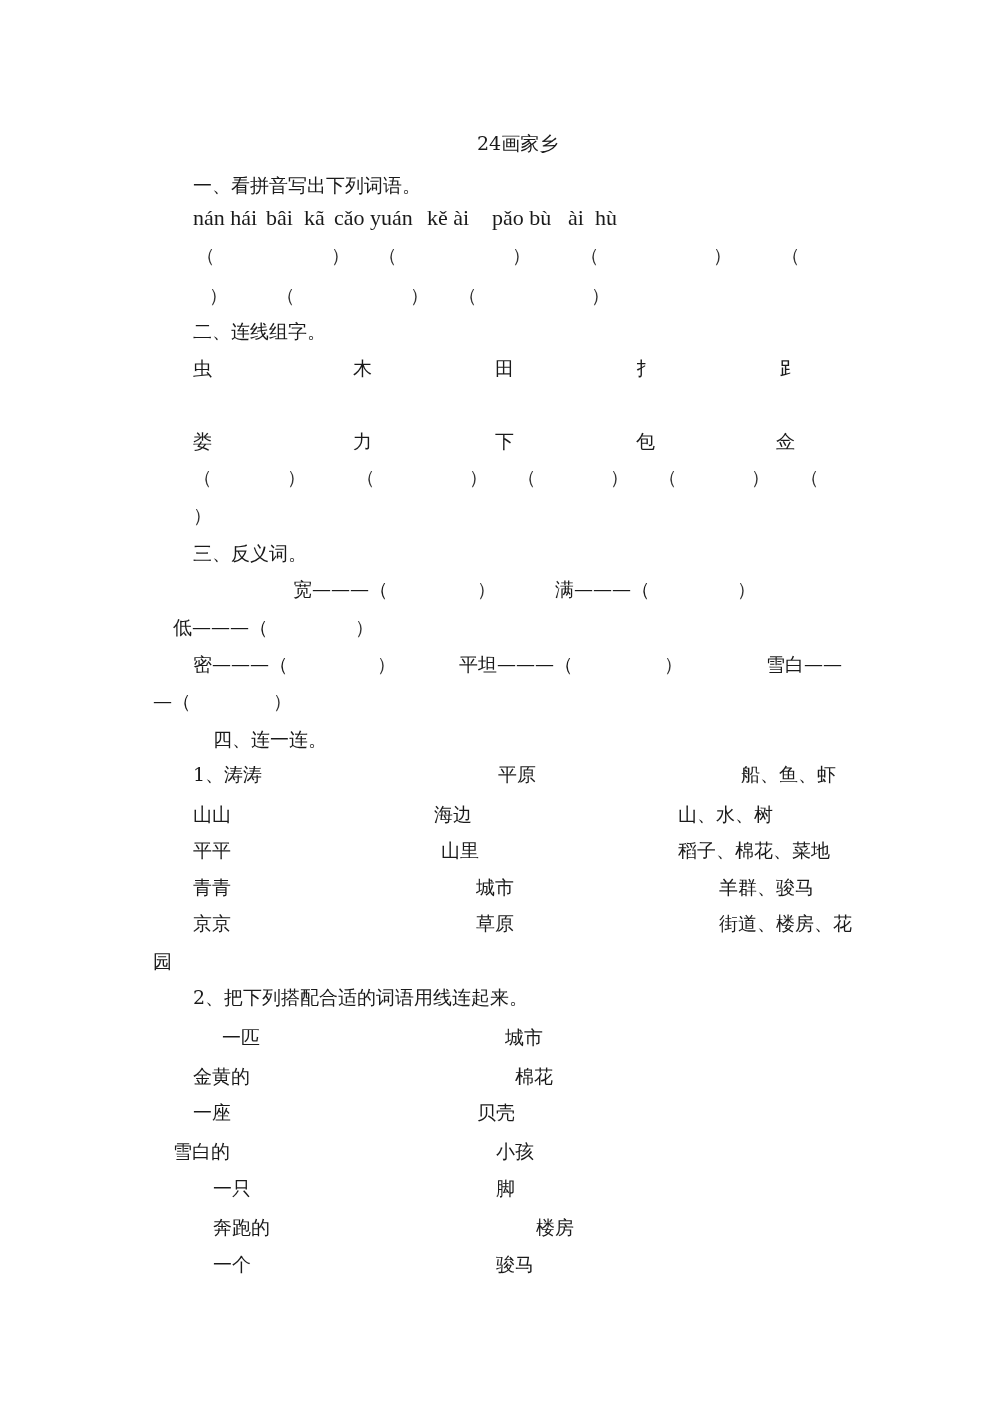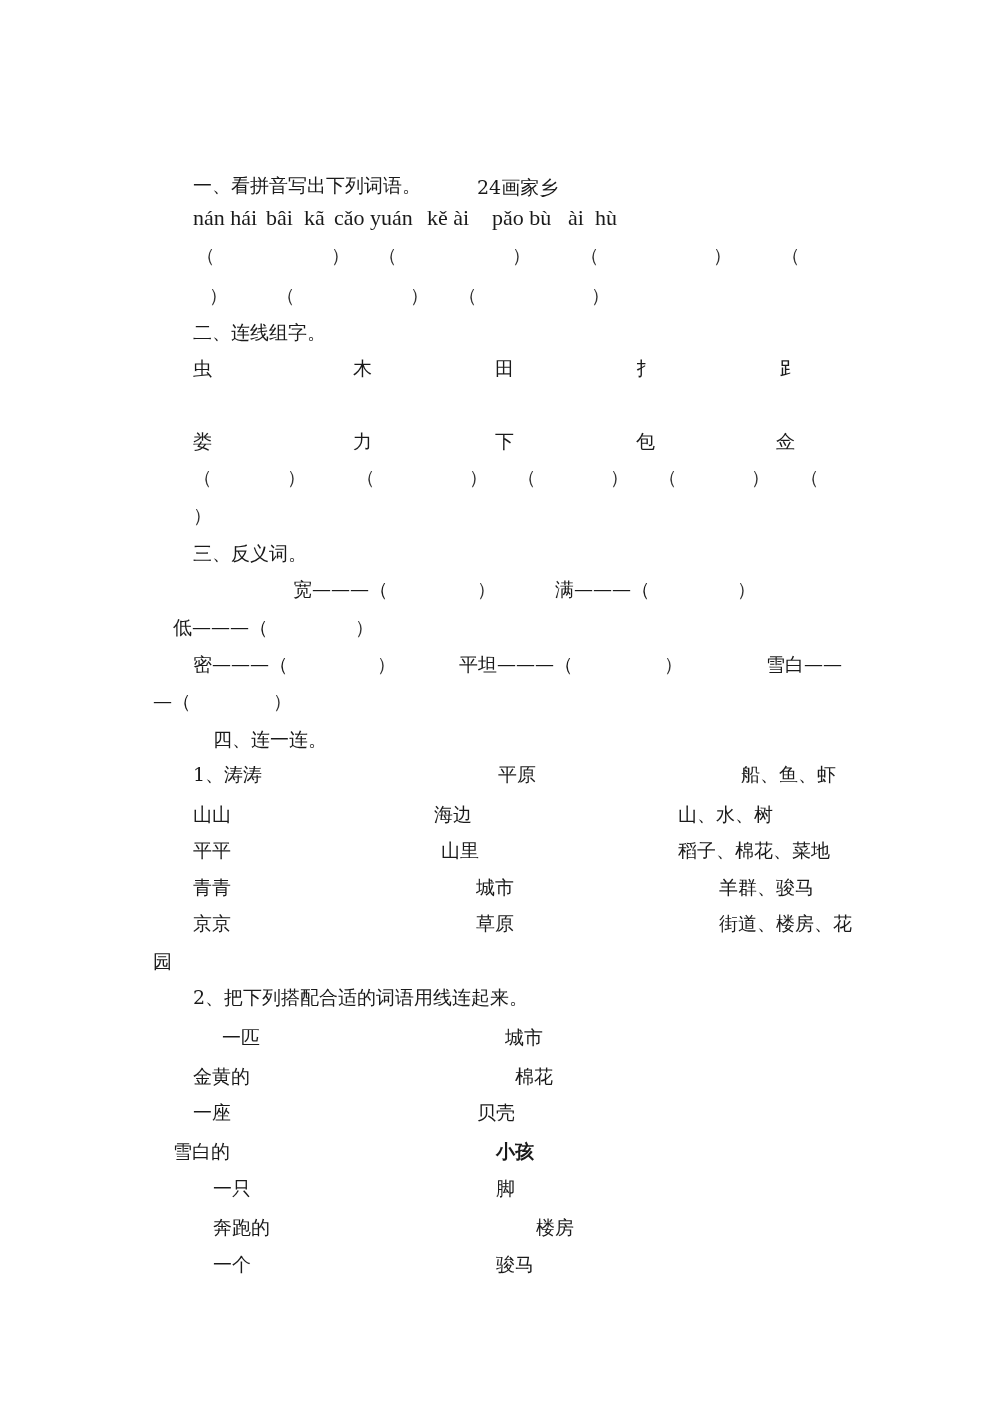--- a/index.html
+++ b/index.html
@@ -2,21 +2,21 @@
 <html><head>
   <meta charset="utf-8">
   <style>
     html, body { margin: 0; padding: 0; background: #ffffff; }
     body {
       width: 1000px; height: 1415px; position: relative; overflow: hidden;
       font-family: "DejaVu Serif", "Liberation Serif", serif;
       color: #1a1a1a;
     }
     .t { position: absolute; white-space: pre; font-size: 19px; line-height: 24px; }
-    .title { font-size: 19px; margin-top: 44px; }
+    .title { font-size: 19px; }
     .pinyin { font-family: "Liberation Serif", "DejaVu Serif", serif; font-size: 22px; }
     .paren { color: #333; }
   </style>
 </head>
 <body>
 
 <div class="t title" style="left:477px; top:131px;">24画家乡</div>
 
 <div class="t" style="left:193px; top:173px;">一、看拼音写出下列词语。</div>
 <div class="t pinyin" style="left:193px; top:206px;">nán hái</div>
@@ -33,21 +33,21 @@
 <div class="t paren" style="left:580px; top:243px;">（</div>
 <div class="t paren" style="left:713px; top:243px;">）</div>
 <div class="t paren" style="left:781px; top:243px;">（</div>
 
 <div class="t paren" style="left:209px; top:283px;">）</div>
 <div class="t paren" style="left:276px; top:283px;">（</div>
 <div class="t paren" style="left:410px; top:283px;">）</div>
 <div class="t paren" style="left:458px; top:283px;">（</div>
 <div class="t paren" style="left:591px; top:283px;">）</div>
 
-<div class="t" style="left:193px; top:320px;">二、连线组字。</div>
+<div class="t" style="left:193px; top:320px;font-family:Liberation Serif, serif;">二、连线组字。</div>
 <div class="t" style="left:193px; top:356px;">虫</div>
 <div class="t" style="left:353px; top:356px;">木</div>
 <div class="t" style="left:495px; top:356px;">田</div>
 <div class="t" style="left:636px; top:356px;">扌</div>
 <div class="t" style="left:776px; top:356px;">𧾷</div>
 
 <div class="t" style="left:193px; top:429px;">娄</div>
 <div class="t" style="left:353px; top:429px;">力</div>
 <div class="t" style="left:495px; top:429px;">下</div>
 <div class="t" style="left:636px; top:429px;">包</div>
@@ -109,16 +109,16 @@
 <div class="t" style="left:193px; top:1064px;">金黄的</div>
 <div class="t" style="left:193px; top:1100px;">一座</div>
 <div class="t" style="left:173px; top:1139px;">雪白的</div>
 <div class="t" style="left:213px; top:1176px;">一只</div>
 <div class="t" style="left:213px; top:1215px;">奔跑的</div>
 <div class="t" style="left:213px; top:1252px;">一个</div>
 
 <div class="t" style="left:505px; top:1025px;">城市</div>
 <div class="t" style="left:515px; top:1064px;">棉花</div>
 <div class="t" style="left:477px; top:1100px;">贝壳</div>
-<div class="t" style="left:496px; top:1139px;font-weight:bold;">小孩</div>
+<div class="t" style="left:496px; top:1139px;">小孩</div>
 <div class="t" style="left:496px; top:1176px;">脚</div>
 <div class="t" style="left:536px; top:1215px;">楼房</div>
 <div class="t" style="left:496px; top:1252px;">骏马</div>
 
 </body></html>

